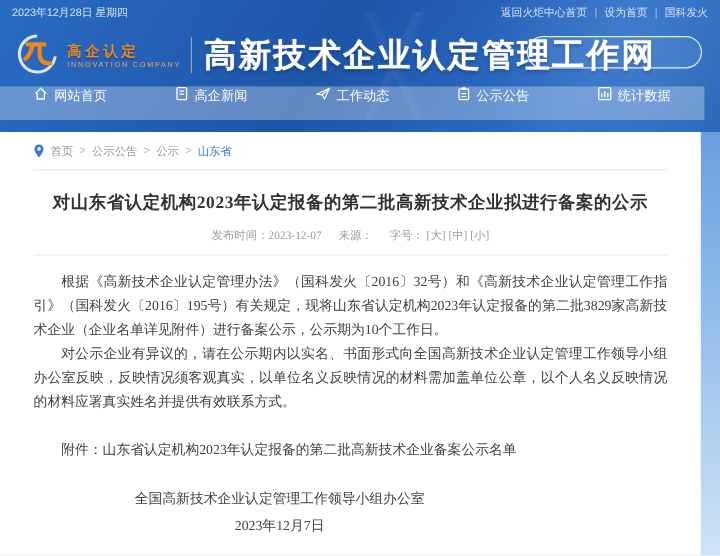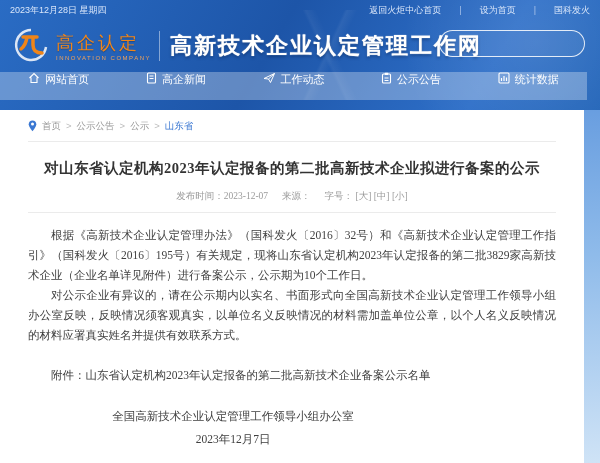--- a/index.html
+++ b/index.html
@@ -24,37 +24,37 @@
     content:""; position:absolute; left:180px; top:10px; width:300px; height:90px;
     background:
       linear-gradient(115deg, transparent 48%, rgba(255,255,255,0.06) 49%, transparent 52%),
       linear-gradient(65deg, transparent 48%, rgba(255,255,255,0.05) 49%, transparent 52%);
   }
   .topstrip{
     position:absolute; top:0; left:0; right:0; height:20px; z-index:3;
     display:flex; justify-content:space-between; align-items:center;
     padding:0 10px; font-size:9px; color:#d9e6fa;
   }
-  .toplinks{ display:flex; gap:18px; align-items:center;justify-content:flex-end; }
+  .toplinks{ display:flex; gap:6px; align-items:center;justify-content:flex-end; }
   .toplinks a{ color:#d9e6fa; text-decoration:none; cursor:pointer; }
   .toplinks .sep{ color:#a9c3ea; }
   .brandrow{
     position:absolute; top:24px; left:10px; right:10px; height:44px; z-index:3;
     display:flex; align-items:center;
   }
   .logomark{ width:42px; height:40px; display:inline-block; }
   .logotext{ margin-left:4px; }
   .logo-cn{
-    color:#f08519; font-weight:normal; font-size:18px; letter-spacing:3px; white-space:nowrap;
+    color:#f08519; font-weight:bold; font-size:12px; letter-spacing:3px; white-space:nowrap;
     text-shadow:0 1px 1px rgba(0,0,0,0.25);
   }
   .logo-en{ color:#f0a159; font-size:6px; letter-spacing:1.5px; white-space:nowrap; }
   .vdiv{ width:1px; height:30px; background:rgba(255,255,255,0.45); margin:0 10px 0 8px; }
   .sitetitle{
-    color:#ffffff; font-size:22px; font-weight:bold; letter-spacing:2px; white-space:nowrap;
+    color:#ffffff; font-size:27px; font-weight:bold; letter-spacing:2px; white-space:nowrap;
     font-family:"Liberation Serif", serif;
     text-shadow:0 2px 3px rgba(0,30,80,0.45), 0 0 1px #fff;
   }
   .search{
     position:absolute; right:5px; top:6px; width:146px; height:27px;
     border:1px solid rgba(255,255,255,0.85); border-radius:14px;
     display:flex; align-items:center; background:rgba(255,255,255,0.06);
   }
   .searchinput{
     flex:1; height:100%; background:transparent; border:none; outline:none;

